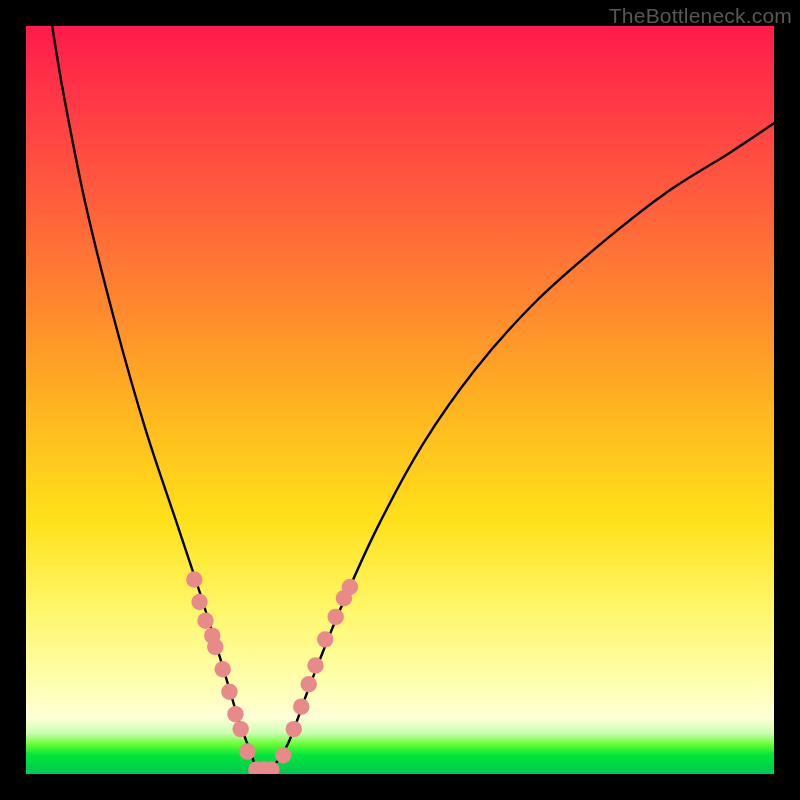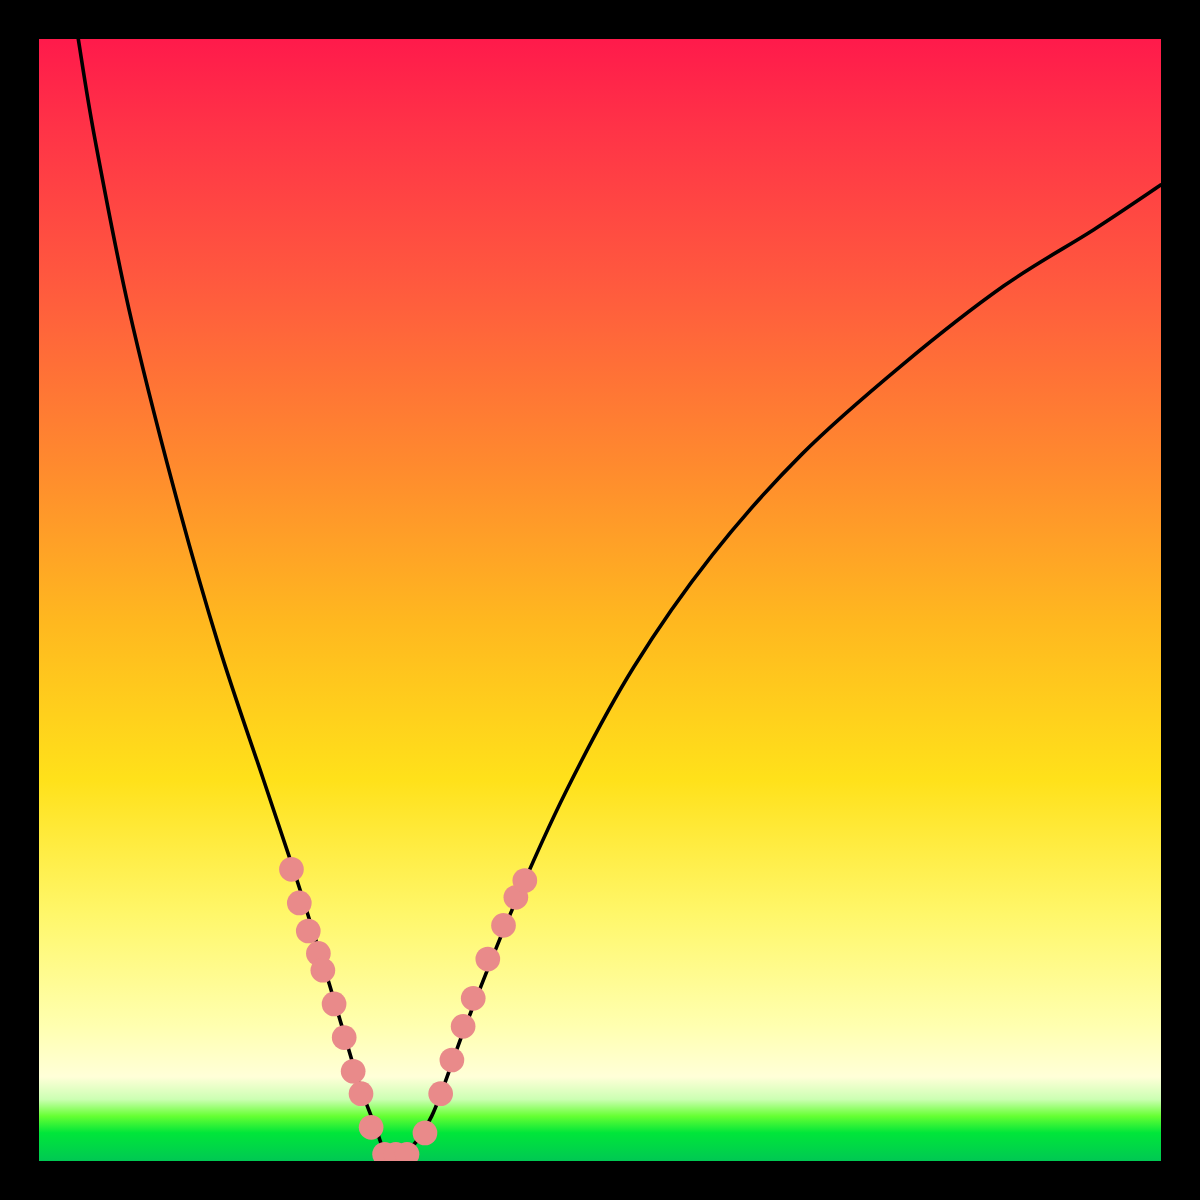--- a/index.html
+++ b/index.html
@@ -86,13 +86,14 @@
           <circle cx="275.26" cy="680.68" r="8.23" fill="#e98a8a"></circle>
           <circle cx="282.74" cy="658.24" r="8.23" fill="#e98a8a"></circle>
           <circle cx="289.48" cy="639.54" r="8.23" fill="#e98a8a"></circle>
           <circle cx="299.20" cy="613.36" r="8.23" fill="#e98a8a"></circle>
           <circle cx="309.67" cy="590.92" r="8.23" fill="#e98a8a"></circle>
           <circle cx="317.90" cy="572.22" r="8.23" fill="#e98a8a"></circle>
           <circle cx="323.88" cy="561.00" r="8.23" fill="#e98a8a"></circle>
         </g>
     </svg>
   </div>
+  <div class="watermark">TheBottleneck.com</div>
 </div>
 
 </body></html>

